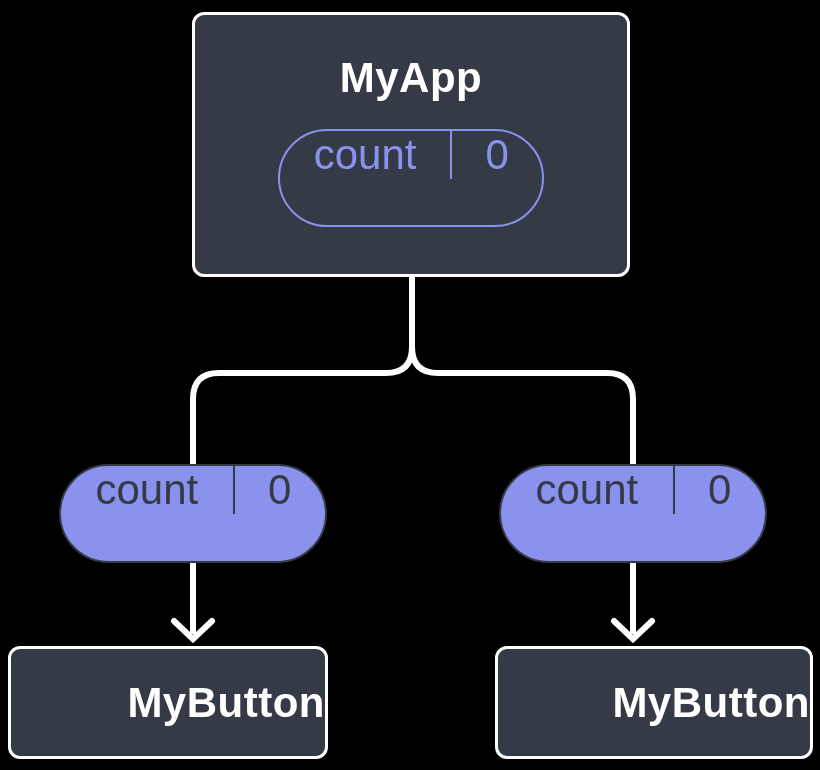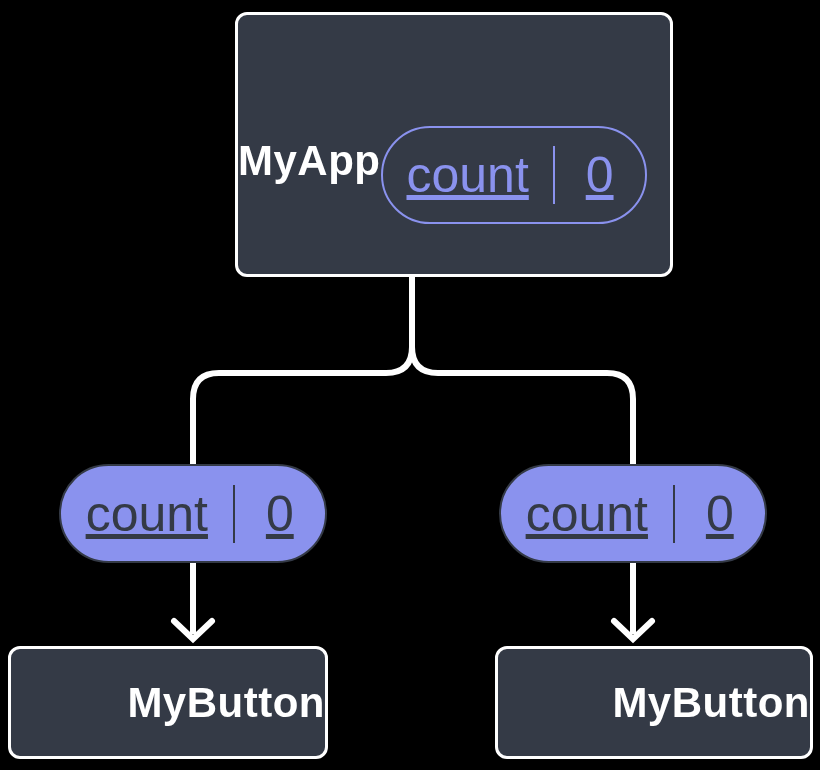--- a/index.html
+++ b/index.html
@@ -34,41 +34,39 @@
     box-sizing: border-box;
     background: var(--card-fill, #343a46);
     border: 3px solid var(--card-border, #fff);
     border-radius: 12px;
   }
   .root-card {
     left: 192px;
     top: 12px;
     width: 438px;
     height: 265px;
-    padding-top: 32px;
+    padding-top: 40px;
     display: flex;
-    flex-direction: row;
+    flex-direction: column;
     align-items: center;
-    margin-left: 43px;
   }
   .card-title {
     color: #ffffff;
     font-weight: 700;
     font-size: 42px;
     line-height: 46px;
     letter-spacing: 0.5px;
     white-space: nowrap;
   }
   .pill {
     box-sizing: border-box;
     display: flex;
-    align-items: center;
+    align-items: flex-start;
     border-radius: 60px;
-    font-size: 50px;
-    text-decoration: underline;
+    font-size: 42px;
   }
   .pill-outline {
     width: 266px;
     height: 98px;
     margin-top: 28px;
     border: 2.5px solid var(--accent-purple, #8a92ee);
     color: var(--accent-purple, #8a92ee);
   }
   .pill-solid {
     position: absolute;

